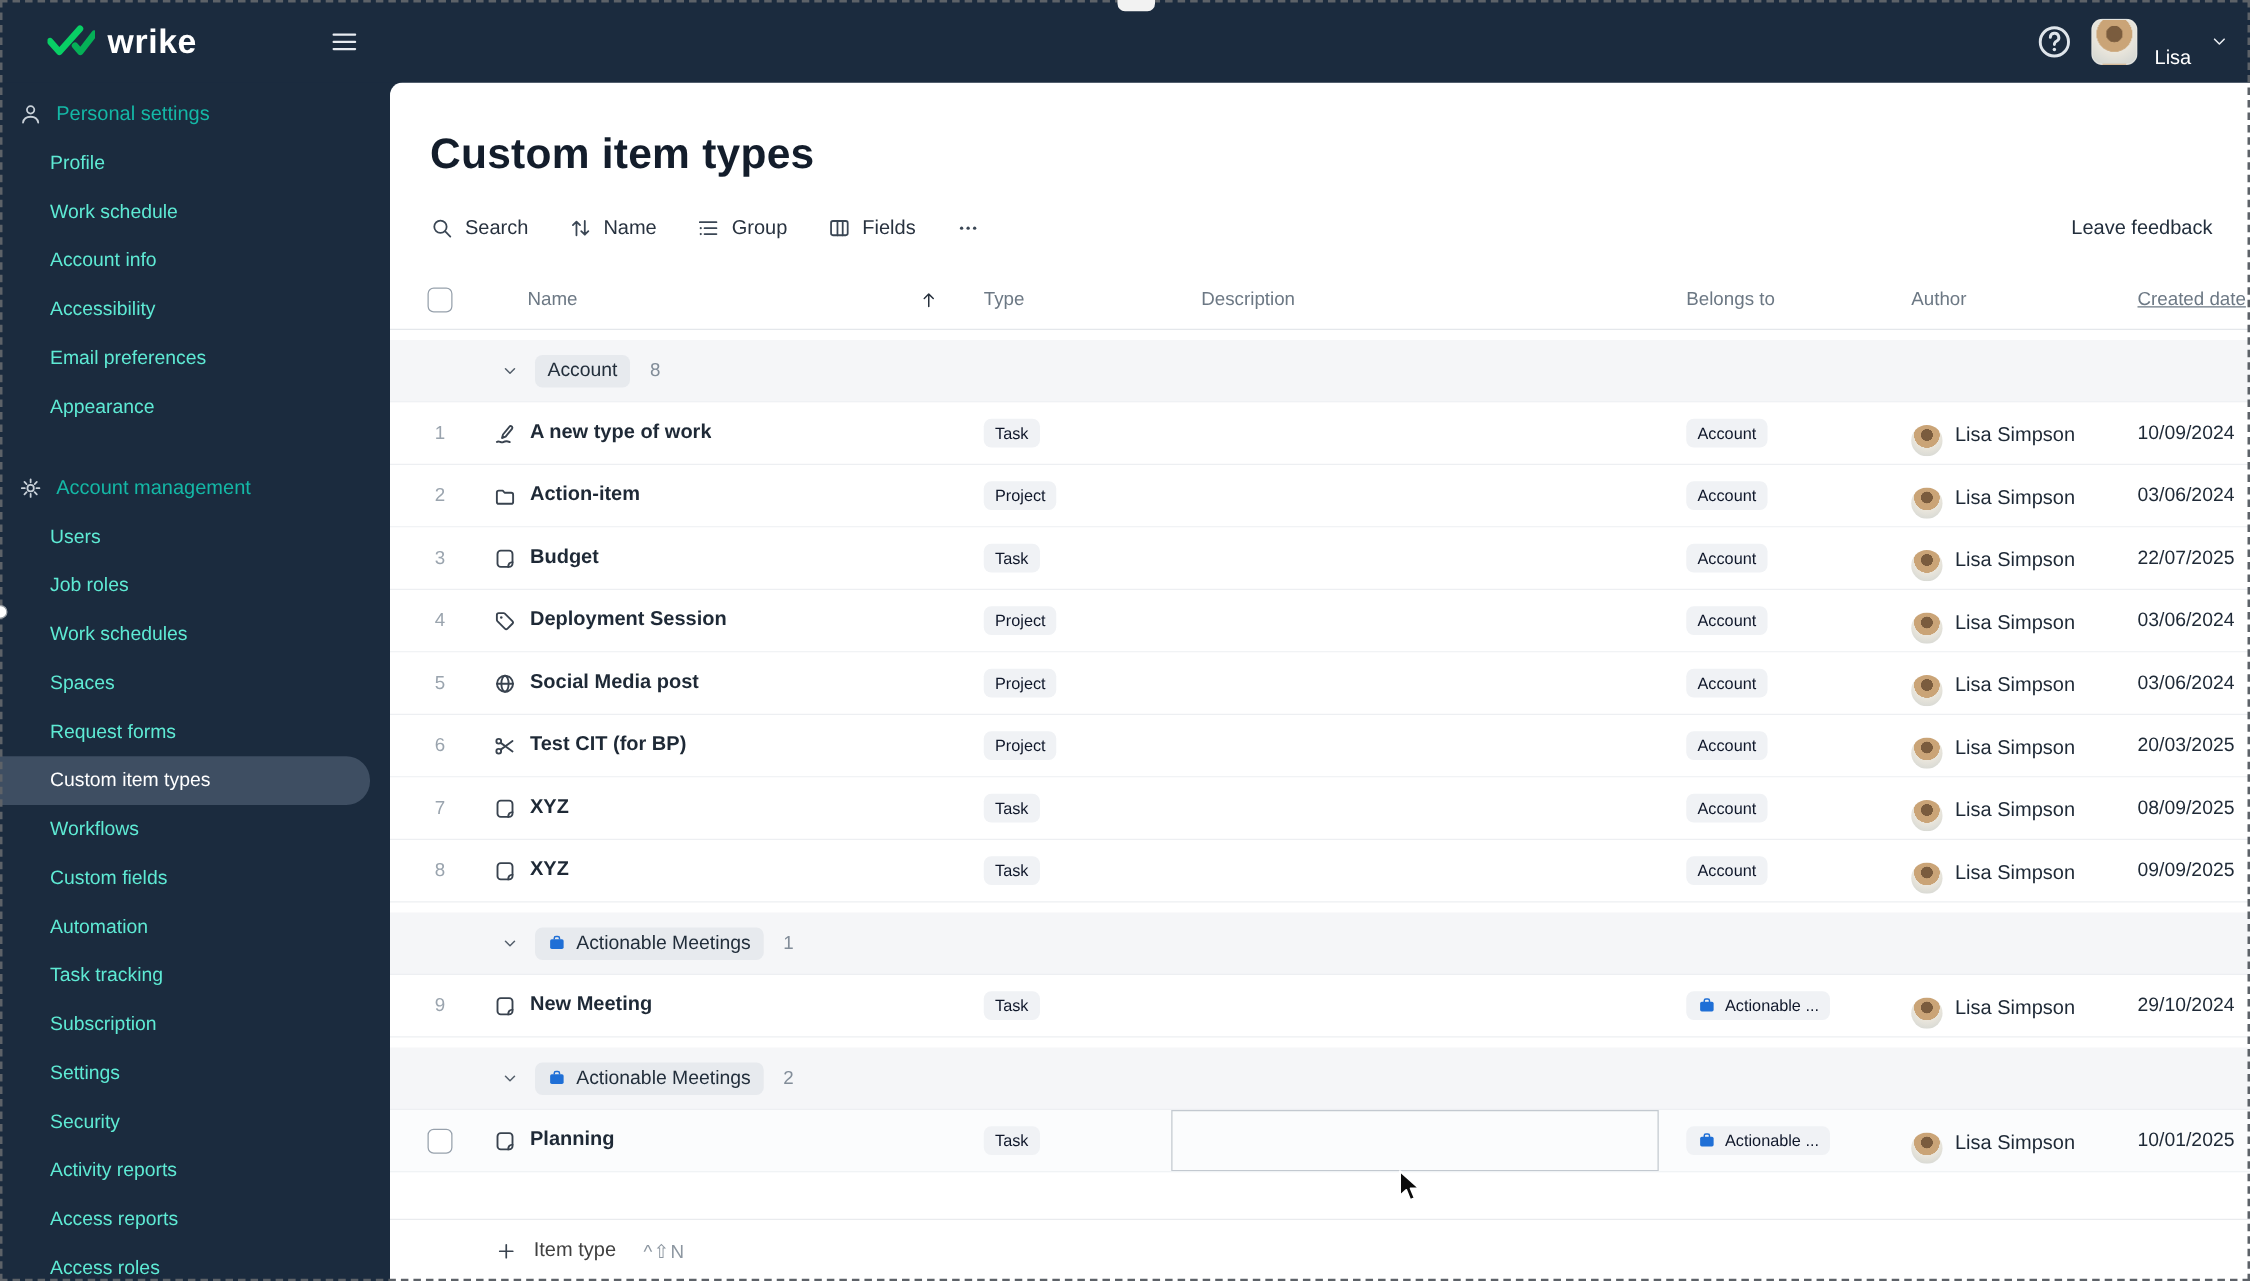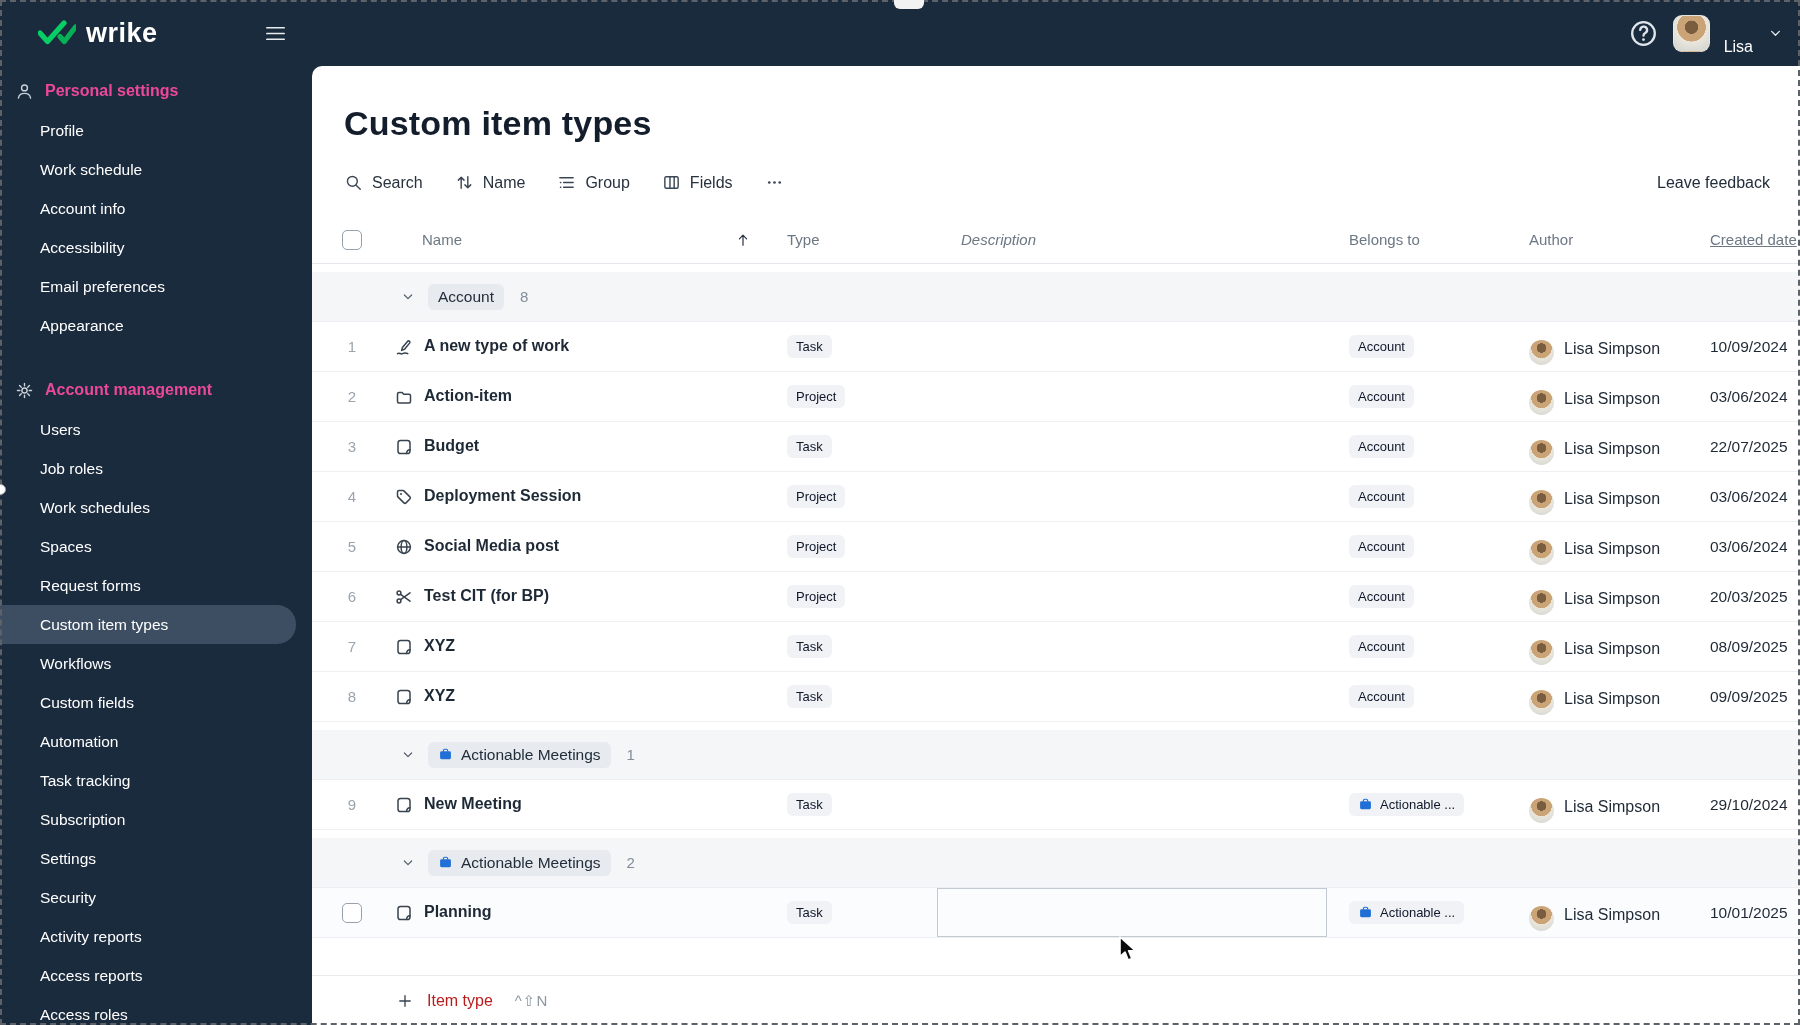--- a/index.html
+++ b/index.html
@@ -32,27 +32,27 @@
   .user-chevron { width:17px; height:17px; color:#E8ECF1; }
 
   
   .sidebar {
     position:absolute; top:66px; left:0; width:312px; bottom:0;
     background:#1B2B3E; overflow:hidden; z-index:5;
   }
   .side-section { margin-top:6px; }
   .side-section + .side-section { margin-top:26px; }
   .side-header {
-    display:flex; align-items:flex-start; gap:11px;
-    padding:10px 16px 10px 15px; color:#ec4899; font-weight:700; font-size:16px;
+    display:flex; align-items:center; gap:11px;
+    padding:10px 16px 10px 15px; color:#14b8a6; font-weight:400; font-size:16px;
   }
   .side-header .icon { width:19px; height:19px; color:#C9D1D9; }
   .side-item {
     height:39px; line-height:39px; padding-left:40px; margin-right:16px;
-    font-size:15.5px; color:#ffffff; border-radius:0 19px 19px 0;
+    font-size:15.5px; color:#5eead4; border-radius:0 19px 19px 0;
     white-space:nowrap; cursor:pointer;
   }
   .side-item.selected { background:#3E4E62; color:#ffffff; }
 
   
   .content {
     position:absolute; left:312px; top:66px; right:0; bottom:0;
     background:#ffffff; border-radius:10px 0 0 0; overflow:hidden; z-index:6;
     --cols: 80px 373px 172px 390px 178px 185px 110px;
   }
@@ -74,21 +74,21 @@
     color:#6C7884; font-size:15px;
   }
   .cell-check { display:flex; justify-content:center; align-items:center; }
   .cb {
     width:20px; height:20px; border:1.5px solid #97A1AC; border-radius:5px;
     background:#ffffff; display:inline-block; cursor:pointer;
   }
   .th-name { padding-left:30px; display:flex; align-items:center; }
   .th-sort { margin-left:auto; margin-right:14px; width:16px; height:16px; color:#27313E; cursor:pointer; }
   .th-type { padding-left:22px; }
-  .th-desc { padding-left:24px;font-style:italic; }
+  .th-desc { padding-left:24px; }
   .th-belongs { padding-left:22px; }
   .th-author { padding-left:24px; }
   .th-date { padding-left:20px; white-space:nowrap; overflow:hidden;text-decoration:underline; }
 
   .rows { position:relative; }
   .trow {
     display:grid; grid-template-columns:var(--cols); align-items:center;
     height:50px; border-bottom:1px solid #EDEFF2; font-size:16px;
     background:#ffffff; cursor:pointer;
   }
@@ -127,21 +127,21 @@
     background:#E7EAEE; border-radius:6px; padding:4px 10px;
     font-size:15.5px; color:#222E3B; cursor:pointer;
   }
   .group-count { color:#828D99; font-size:15px; margin-left:4px; }
 
   .table-footer {
     position:absolute; left:0; right:0; bottom:0; height:50px;
     background:#ffffff; border-top:1px solid #E9EBEE;
     display:flex; align-items:center; padding-left:84px; z-index:8;
   }
-  .footer-add { display:flex; align-items:center; gap:13px; color:#b91c1c; font-size:16px; cursor:pointer; }
+  .footer-add { display:flex; align-items:center; gap:13px; color:#404040; font-size:16px; cursor:pointer; }
   .footer-add .icon { width:18px; height:18px; color:#39434F; }
   .shortcut { color:#8D97A1; font-size:15px; margin-left:22px; letter-spacing:1px; }
 
   
   .cursor { position:absolute; z-index:60; width:24px; height:26px; }
   .record-frame {
     position:absolute; inset:0; border:2px dashed #5d6268;
     pointer-events:none; z-index:100;
   }
   .record-notch {

